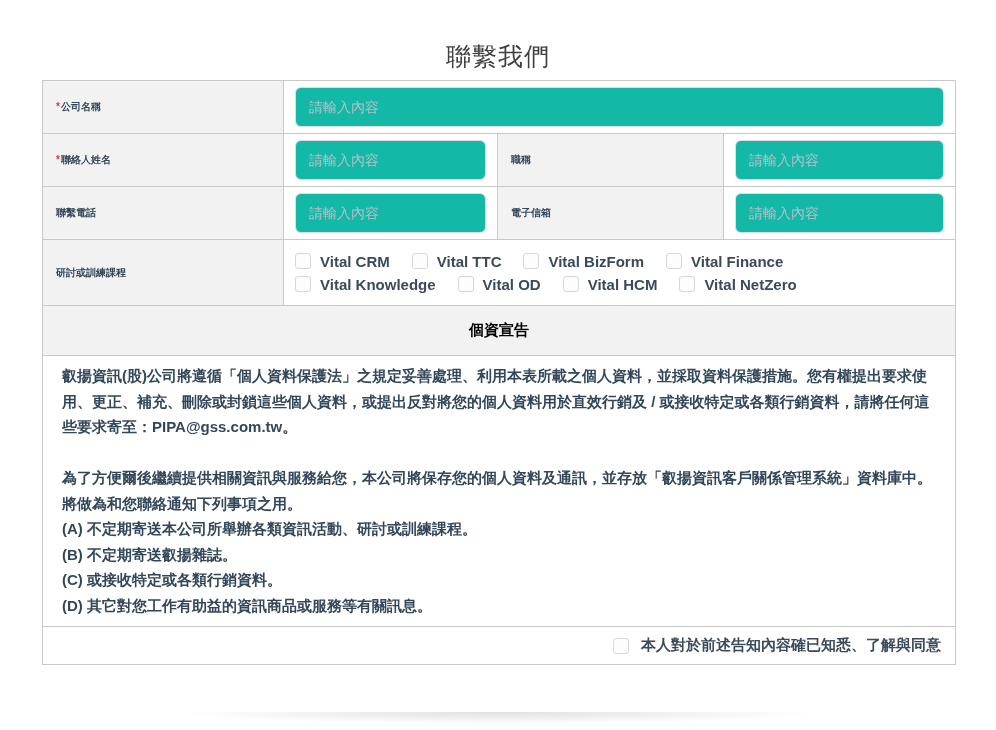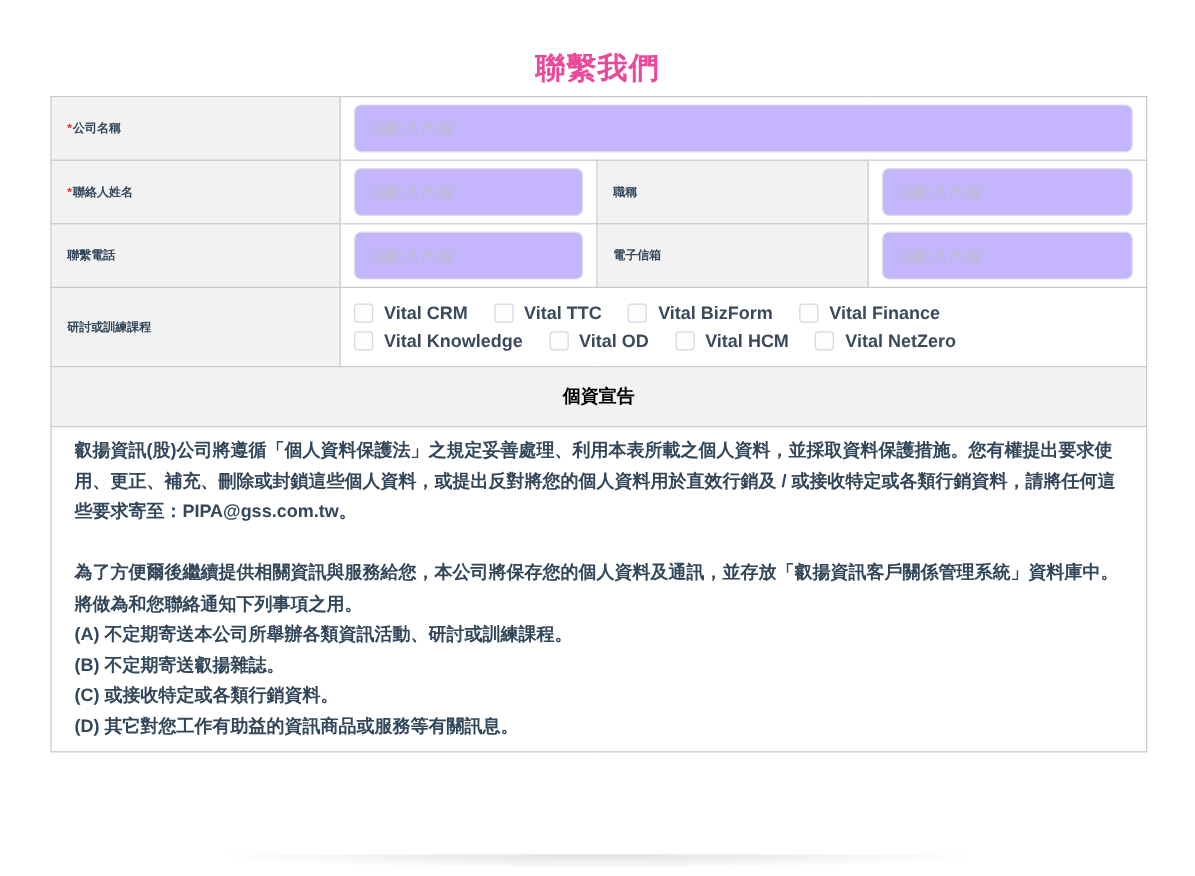--- a/index.html
+++ b/index.html
@@ -7,22 +7,22 @@
   body {
     width: 996px; height: 730px;
     font-family: "Liberation Sans", "DejaVu Sans", sans-serif;
     color: #33475b;
     position: relative;
     overflow: hidden;
   }
   .page-title {
     text-align: center;
     font-size: 25px;
-    font-weight: 700;
-    color: #ec4899;
+    font-weight: 400;
+    color: #404040;
     padding-top: 40px;
     letter-spacing: 1px;
   }
   .form-table {
     position: absolute;
     left: 42px; top: 80px;
     width: 913px;
     border-collapse: collapse;
     table-layout: fixed;
   }
@@ -54,21 +54,21 @@
   .text-input {
     width: 100%;
     height: 40px;
     border: 1px solid #dcdfe6;
     border-radius: 6px;
     font-size: 14px;
     padding: 0 13px;
     color: #33475b;
     outline: none;
     font-family: "Liberation Sans", "DejaVu Sans", sans-serif;
-    background: #c4b5fd;
+    background: #14b8a6;
   }
   .text-input::placeholder { color: #b9bfc9; opacity: 1; }
   td.chk-cell { padding: 8px 11px; }
   .chk-line {
     display: flex;
     align-items: center;
     gap: 22px;
     padding: 3px 0;
   }
   .chk-item {
@@ -231,16 +231,24 @@
     <td class="txt" colspan="4">
       <div>叡揚資訊(股)公司將遵循「個人資料保護法」之規定妥善處理、利用本表所載之個人資料，並採取資料保護措施。您有權提出要求使用、更正、補充、刪除或封鎖這些個人資料，或提出反對將您的個人資料用於直效行銷及 / 或接收特定或各類行銷資料，請將任何這些要求寄至：PIPA@gss.com.tw。</div>
       <div class="para2">為了方便爾後繼續提供相關資訊與服務給您，本公司將保存您的個人資料及通訊，並存放「叡揚資訊客戶關係管理系統」資料庫中。將做為和您聯絡通知下列事項之用。</div>
       <div>(A) 不定期寄送本公司所舉辦各類資訊活動、研討或訓練課程。</div>
       <div>(B) 不定期寄送叡揚雜誌。</div>
       <div>(C) 或接收特定或各類行銷資料。</div>
       <div>(D) 其它對您工作有助益的資訊商品或服務等有關訊息。</div>
     </td>
   </tr>
 
+  <tr class="r-agree">
+    <td class="agree-cell" colspan="4">
+      <label class="agree-wrap">
+        <input type="checkbox" class="checkbox" style="">
+        <span>本人對於前述告知內容確已知悉、了解與同意</span>
+      </label>
+    </td>
+  </tr>
 </tbody>
   </table>
 
 <div class="page-shadow"></div>
 
 </body></html>

